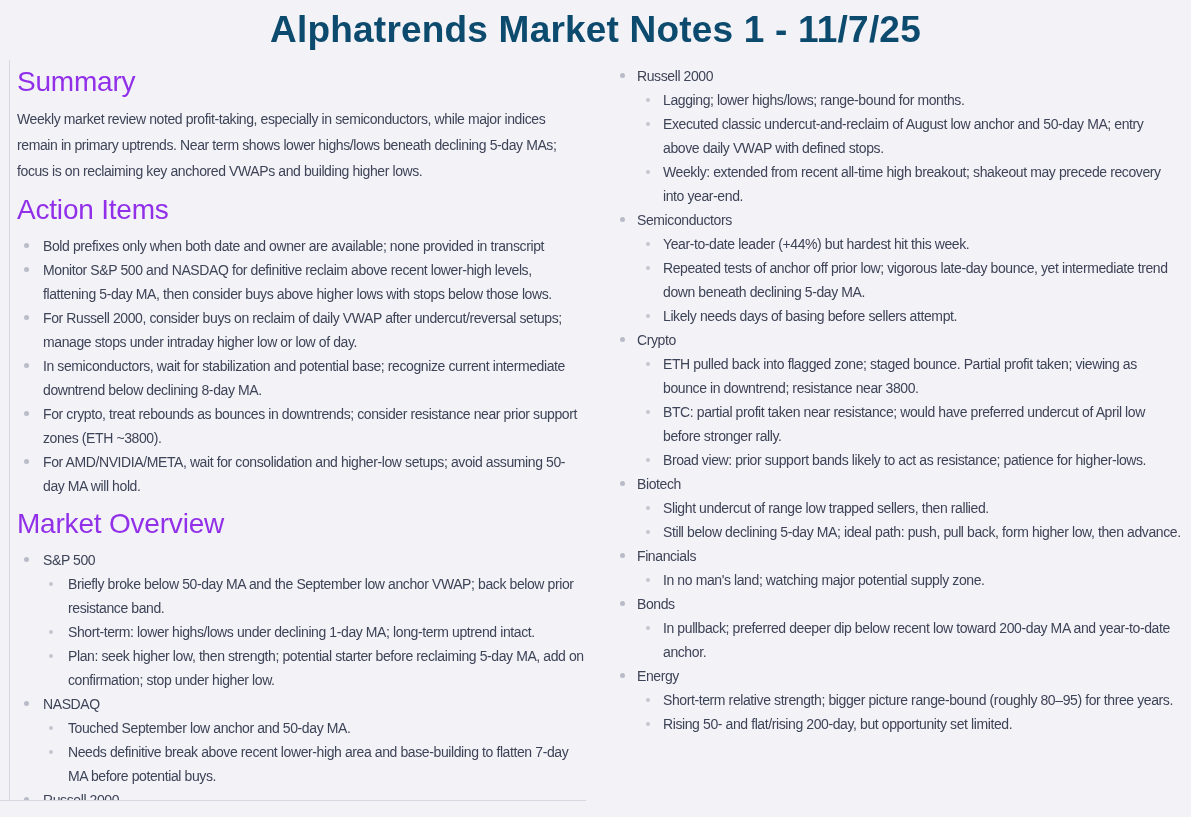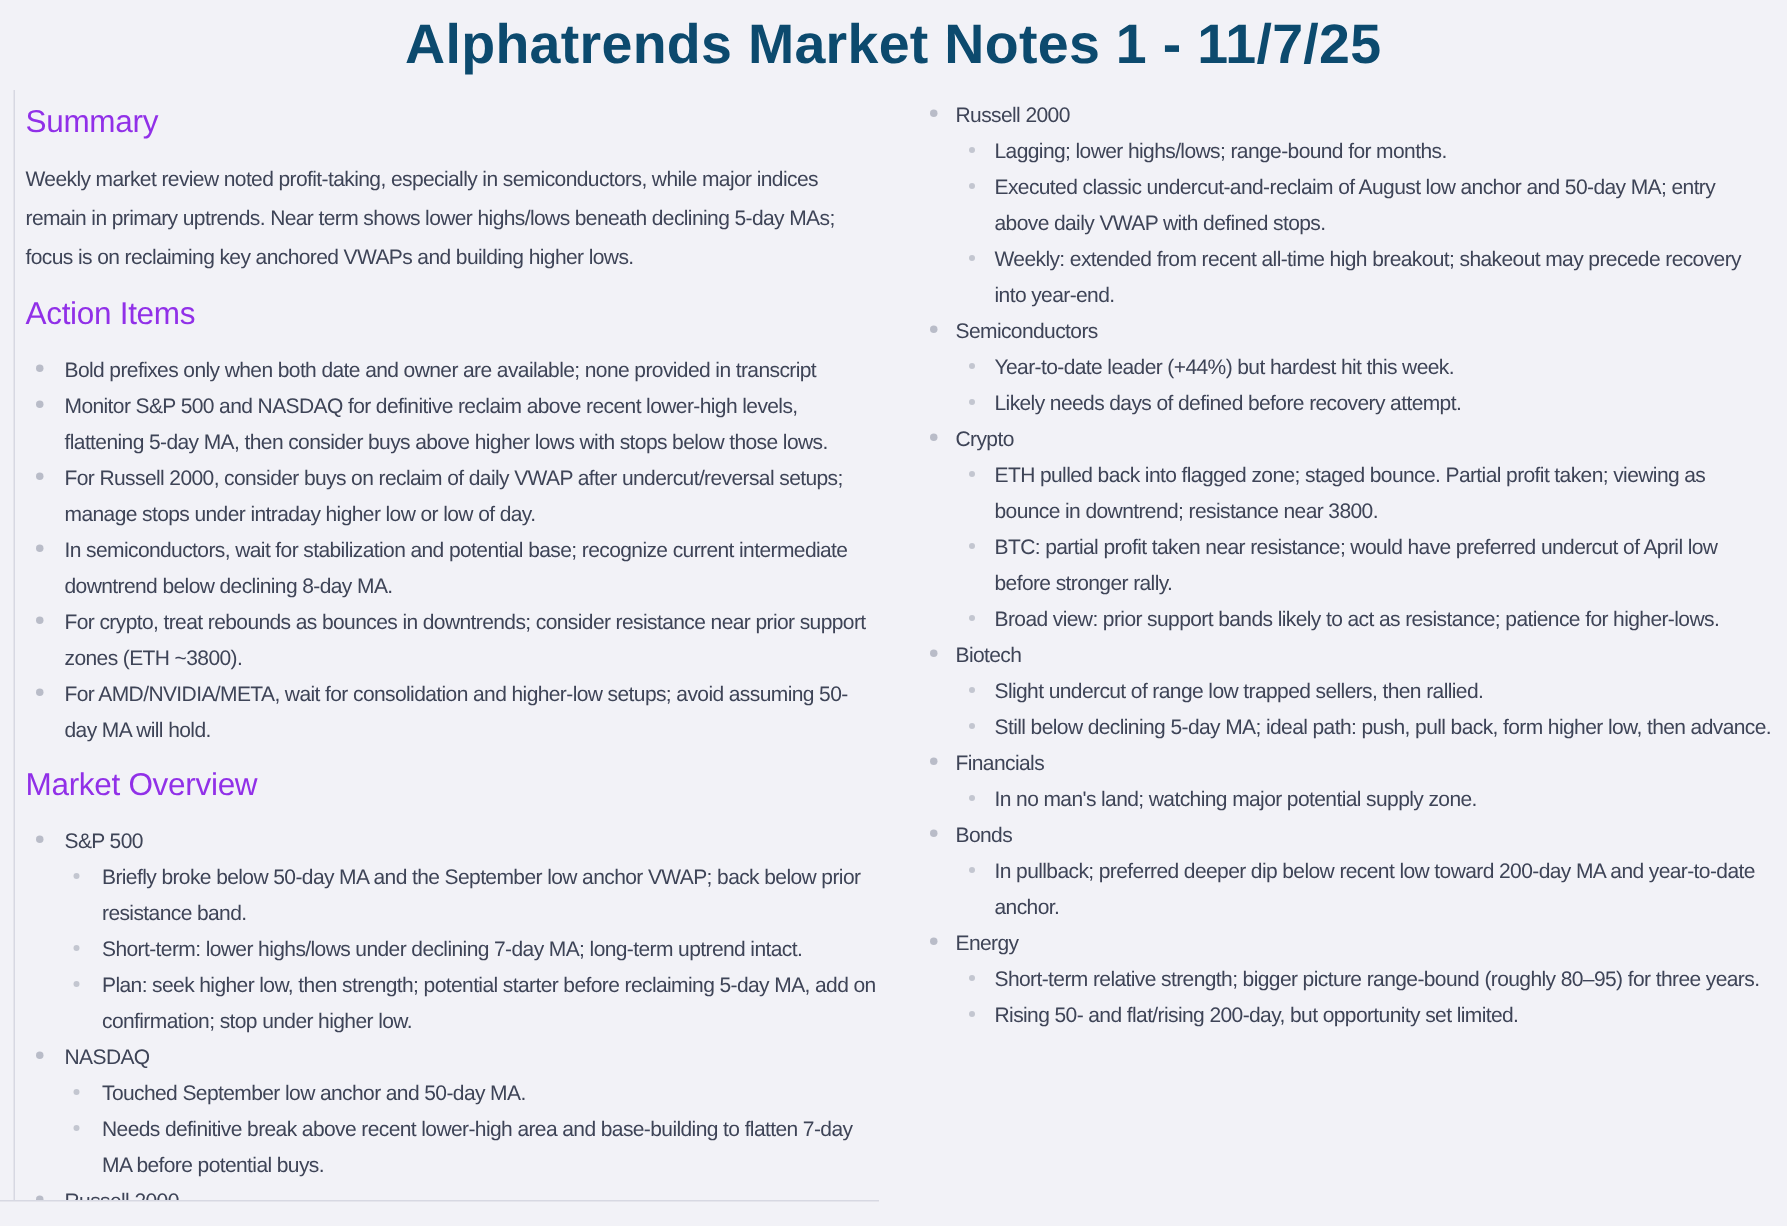--- a/index.html
+++ b/index.html
@@ -42,21 +42,21 @@
   }
   .bottom-divider {
     position: absolute;
     left: 0;
     top: 800px;
     width: 586px;
     height: 1px;
     background: #d7d8e2;
   }
   h2.section-heading {
-    font-size: 21px;
+    font-size: 28px;
     line-height: 24px;
     font-weight: 500;
     color: #9130e8;
     letter-spacing: -0.2px;
     margin: 14px 0 12px 0;
   }
   h2.section-heading.first { margin-top: 4px; }
   p.summary-body {
     margin-top: 8px;
     width: 556px;
@@ -117,21 +117,21 @@
     <li data-name="action-item">For crypto, treat rebounds as bounces in downtrends; consider resistance near prior support zones (ETH ~3800).</li>
     <li data-name="action-item">For AMD/NVIDIA/META, wait for consolidation and higher-low setups; avoid assuming 50-day MA will hold.</li>
   </ul>
 
   <h2 class="section-heading" data-name="market-overview-heading">Market Overview</h2>
   <ul class="l1" data-name="market-overview-list">
     <li data-name="market-item-sp500">
       <span data-name="market-item-label">S&amp;P 500</span>
       <ul class="l2" data-name="market-sub-list">
         <li data-name="market-sub-item">Briefly broke below 50-day MA and the September low anchor VWAP; back below prior resistance band.</li>
-        <li data-name="market-sub-item">Short-term: lower highs/lows under declining 7-day MA; long-term uptrend intact.</li>
+        <li data-name="market-sub-item">Short-term: lower highs/lows under declining 1-day MA; long-term uptrend intact.</li>
         <li data-name="market-sub-item">Plan: seek higher low, then strength; potential starter before reclaiming 5-day MA, add on confirmation; stop under higher low.</li>
       </ul>
     </li>
     <li data-name="market-item-nasdaq">
       <span data-name="market-item-label">NASDAQ</span>
       <ul class="l2" data-name="market-sub-list">
         <li data-name="market-sub-item">Touched September low anchor and 50-day MA.</li>
         <li data-name="market-sub-item">Needs definitive break above recent lower-high area and base-building to flatten 7-day MA before potential buys.</li>
       </ul>
     </li>
@@ -151,21 +151,22 @@
       <ul class="l2" data-name="market-sub-list">
         <li data-name="market-sub-item">Lagging; lower highs/lows; range-bound for months.</li>
         <li data-name="market-sub-item">Executed classic undercut-and-reclaim of August low anchor and 50-day MA; entry above daily VWAP with defined stops.</li>
         <li data-name="market-sub-item">Weekly: extended from recent all-time high breakout; shakeout may precede recovery into year-end.</li>
       </ul>
     </li>
     <li data-name="market-item-semiconductors">
       <span data-name="market-item-label">Semiconductors</span>
       <ul class="l2" data-name="market-sub-list">
         <li data-name="market-sub-item">Year-to-date leader (+44%) but hardest hit this week.</li>
-        <li data-name="market-sub-item">Likely needs days of defined before recovery attempt.</li>
+        <li data-name="market-sub-item">Repeated tests of anchor off prior low; vigorous late-day bounce, yet intermediate trend down beneath declining 5-day MA.</li>
+        <li data-name="market-sub-item">Likely needs days of basing before sellers attempt.</li>
       </ul>
     </li>
     <li data-name="market-item-crypto">
       <span data-name="market-item-label">Crypto</span>
       <ul class="l2" data-name="market-sub-list">
         <li data-name="market-sub-item">ETH pulled back into flagged zone; staged bounce. Partial profit taken; viewing as bounce in downtrend; resistance near 3800.</li>
         <li data-name="market-sub-item">BTC: partial profit taken near resistance; would have preferred undercut of April low before stronger rally.</li>
         <li data-name="market-sub-item">Broad view: prior support bands likely to act as resistance; patience for higher-lows.</li>
       </ul>
     </li>

